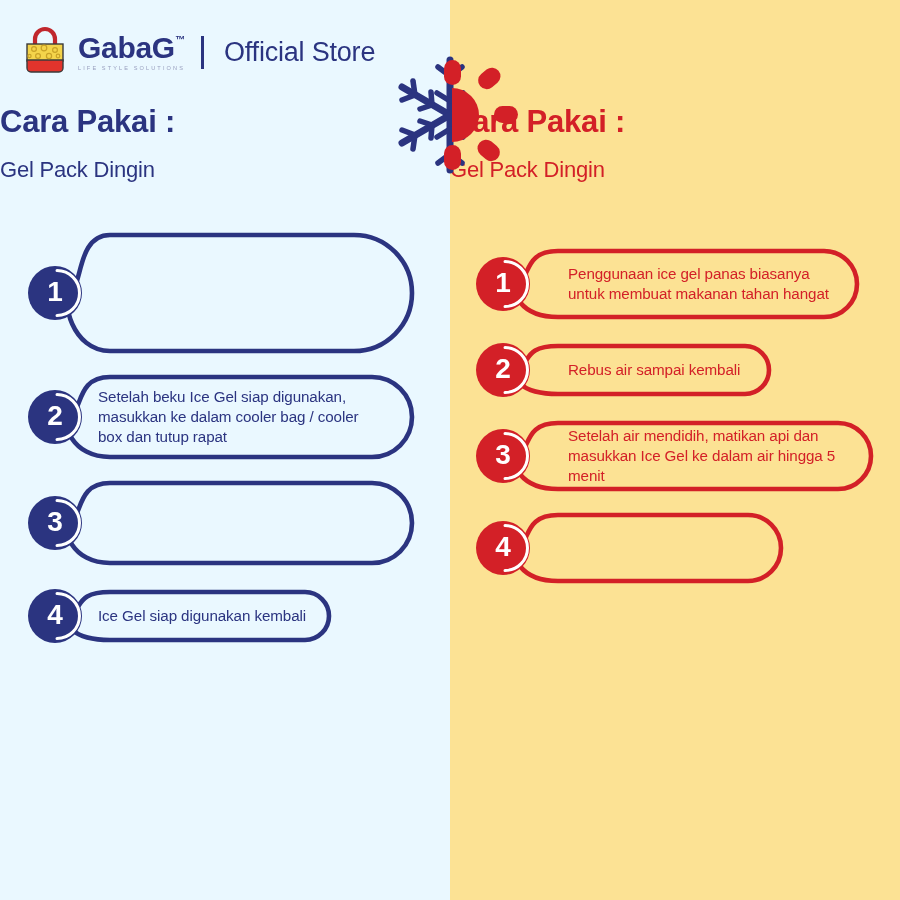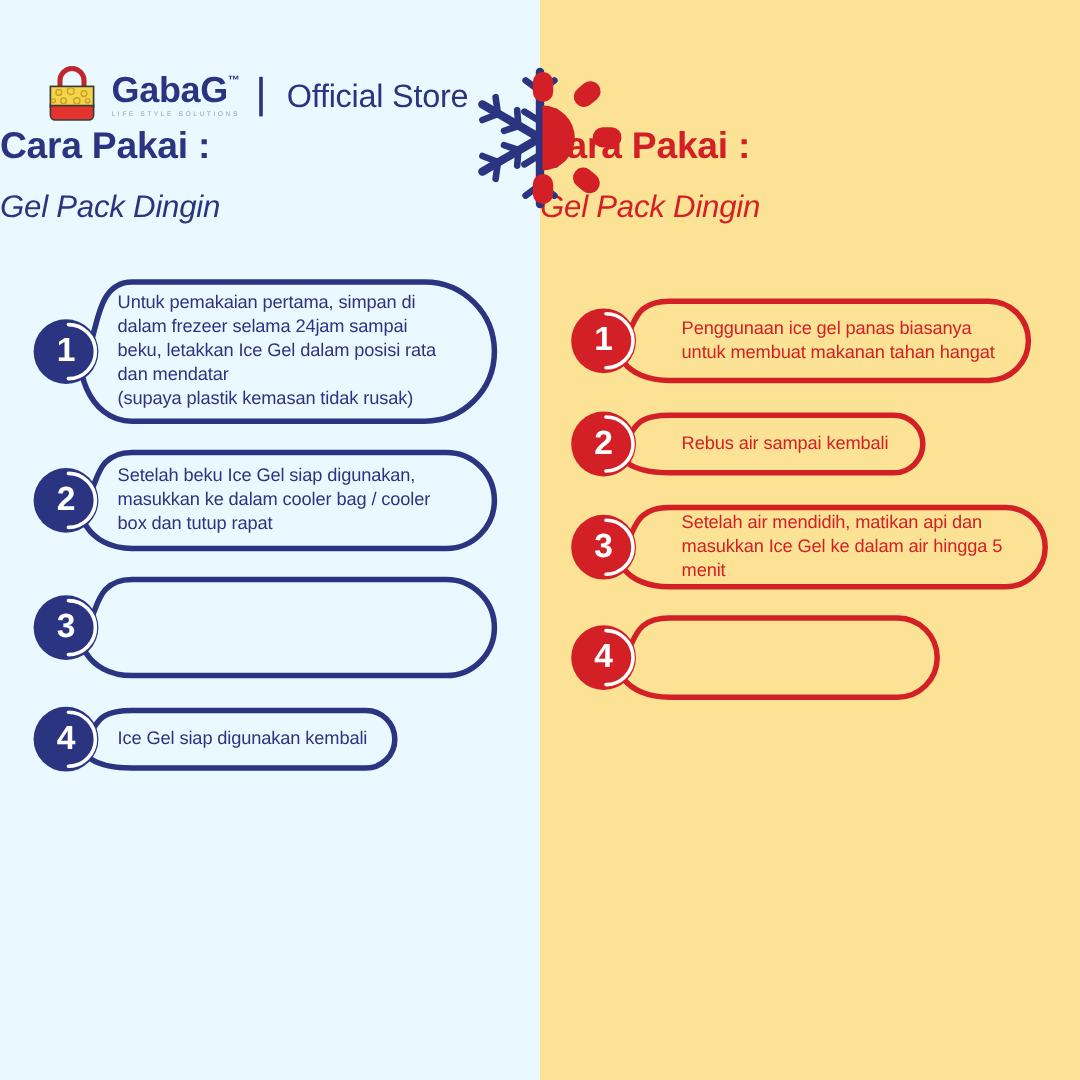--- a/index.html
+++ b/index.html
@@ -23,27 +23,26 @@
     position: absolute;
     top: 0;
     height: 900px;
   }
   .half-cold { left: 0;   width: 450px; background: #eaf8ff; }
   .half-hot  { left: 450px; width: 450px; background: #fce294; }
 
   
   #brand {
     position: absolute;
-    left: 37px;
+    left: 22px;
     top: 26px;
     display: flex;
     align-items: center;
     gap: 10px;
     z-index: 6;
-    margin-top: 28px;
   }
   #brand-bag { width: 46px; height: 52px; display: block; }
   .brand-wordmark {
     display: flex;
     flex-direction: column;
     justify-content: center;
     line-height: 1;
   }
   .brand-name-row {
     display: flex;
@@ -94,25 +93,24 @@
     z-index: 5;
   }
   .heading-block.cold { left: 0; }
   .heading-block.hot  { left: 450px; }
   .heading-title {
     font-size: 31px;
     font-weight: bold;
     letter-spacing: -0.2px;
   }
   .heading-sub {
-    font-size: 26px;
+    font-size: 22px;
     font-weight: normal;
     margin-top: 17px;
     letter-spacing: -0.2px;
-    font-style: italic;
   }
   .cold .heading-title, .cold .heading-sub { color: #2b3480; }
   .hot  .heading-title, .hot  .heading-sub { color: #d32027; }
 
   
   .steps-col {
     position: absolute;
     width: 450px;
   }
   .steps-col.cold { left: 0;   top: 228px; }
@@ -226,25 +224,20 @@
   </div>
 
   <div class="steps-col cold" id="steps-cold">
       <div class="step" style="height: 130px;">
         <svg class="step-svg" width="450" height="130" viewBox="0 0 450 130">
           <path d="M 110 7 H 354 A 58 58 0 0 1 354 123 H 110 C 72 123 60 71 72 63 C 82 55 78 7 110 7 Z" fill="none" stroke="#2b3480" stroke-width="4.6" stroke-linecap="round"></path>
           <circle cx="55" cy="65" r="27" fill="#2b3480"></circle>
           <path d="M 57 42.5 A 22.5 22.5 0 0 1 57 87.5" fill="none" stroke="#ffffff" stroke-width="3" stroke-linecap="round"></path>
         </svg>
         <div class="step-badge-num" style="left: 28px; top: 48px;">1</div>
-        <div class="step-text" style="left: 98px; width: 292px; top: 14.5px;">Untuk pemakaian pertama, simpan di
-dalam frezeer selama 24jam sampai
-beku, letakkan Ice Gel dalam posisi rata
-dan mendatar
-(supaya plastik kemasan tidak rusak)</div>
       </div>
       <div class="step" style="height: 94px;">
         <svg class="step-svg" width="450" height="94" viewBox="0 0 450 94">
           <path d="M 110 7 H 372 A 40 40 0 0 1 372 87 H 110 C 72 87 60 53 72 45 C 82 37 78 7 110 7 Z" fill="none" stroke="#2b3480" stroke-width="4.6" stroke-linecap="round"></path>
           <circle cx="55" cy="47" r="27" fill="#2b3480"></circle>
           <path d="M 57 24.5 A 22.5 22.5 0 0 1 57 69.5" fill="none" stroke="#ffffff" stroke-width="3" stroke-linecap="round"></path>
         </svg>
         <div class="step-badge-num" style="left: 28px; top: 30px;">2</div>
         <div class="step-text" style="left: 98px; width: 292px; top: 16.5px;">Setelah beku Ice Gel siap digunakan,
 masukkan ke dalam cooler bag / cooler

